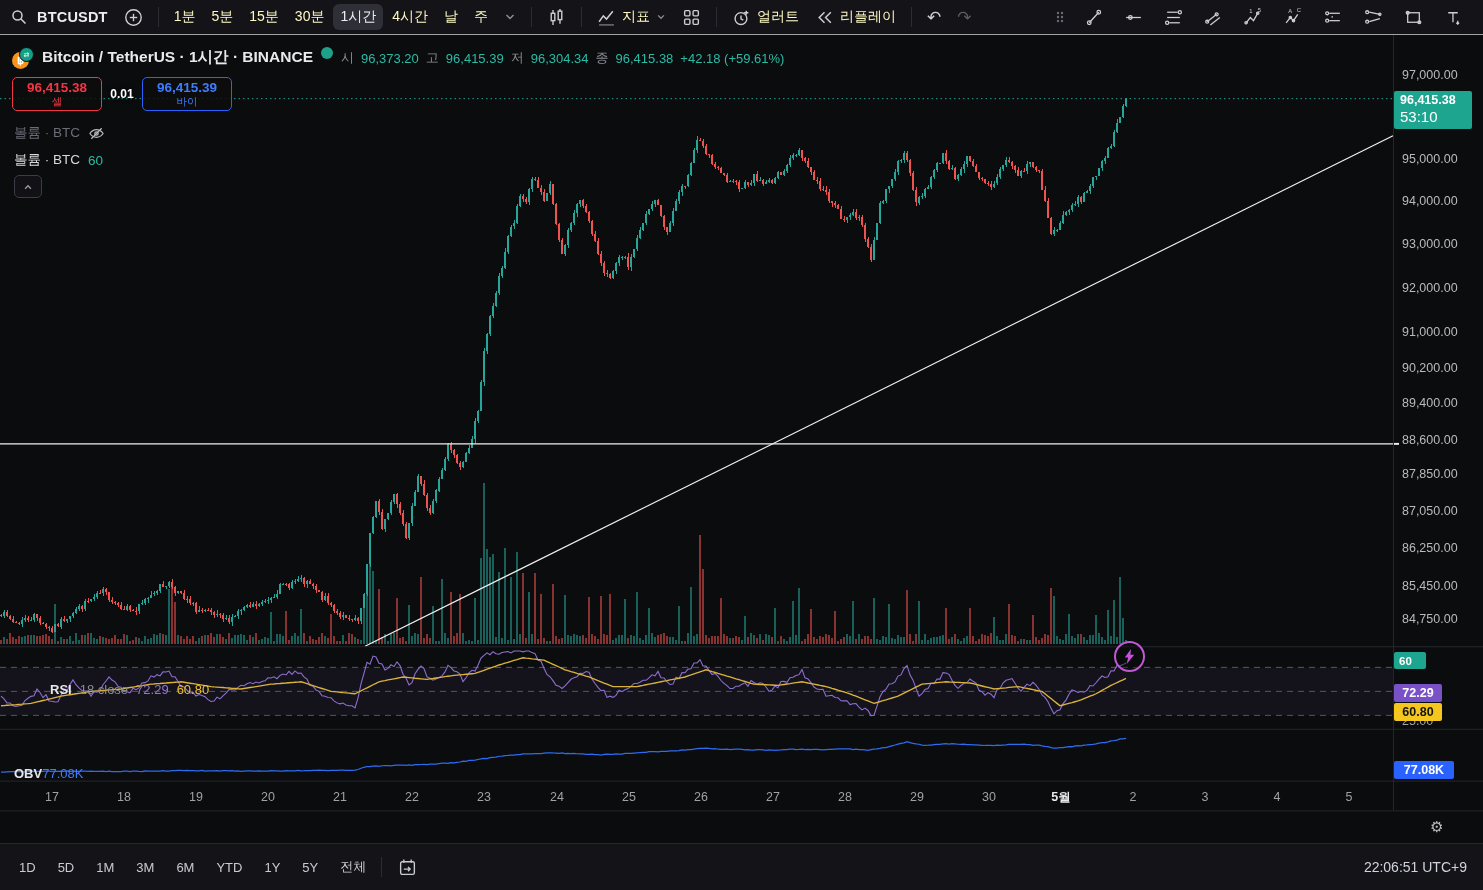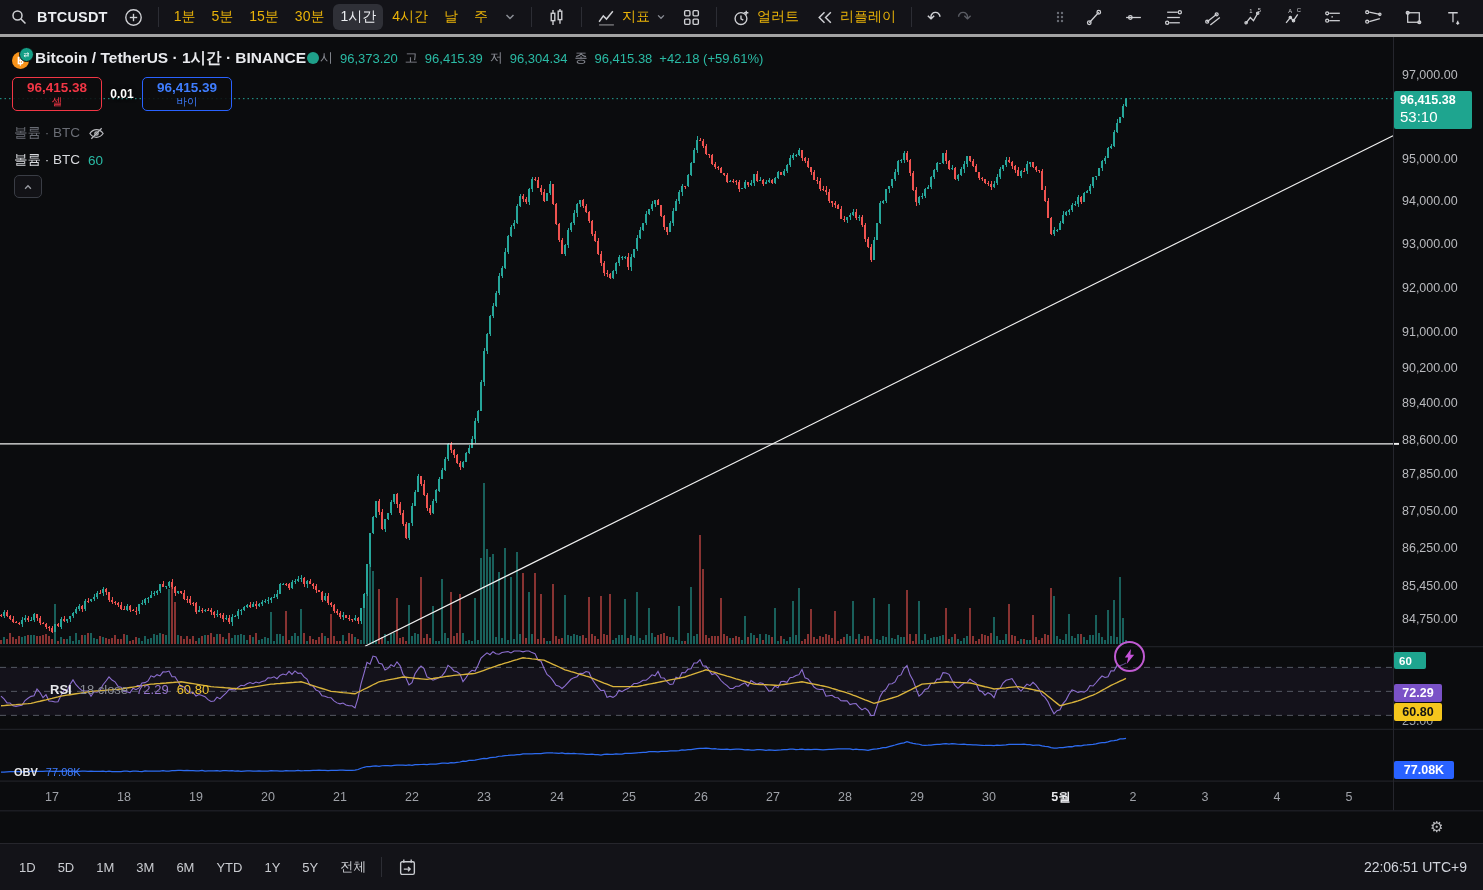--- a/index.html
+++ b/index.html
@@ -1,33 +1,33 @@
 <!DOCTYPE html>
 <html><head>
 <meta charset="utf-8">
 <style>
   html,body{margin:0;padding:0;background:#000;}
   #app{position:relative;width:1483px;height:890px;background:#0b0c0e;overflow:hidden;
        font-family:"Liberation Sans",sans-serif;color:#d1d4dc;font-size:14px;}
   svg text{font-family:"Liberation Sans",sans-serif;}
   
   .topbar{position:absolute;top:0;left:0;right:0;height:34px;background:#131318;
-          border-bottom:3px solid #a3a3a3;display:flex;align-items:center;z-index:40;}
+          border-bottom:1px solid #a3a3a3;display:flex;align-items:center;z-index:40;}
   .tb-left{display:flex;align-items:center;gap:2px;padding-left:10px;}
-  .tb-item{display:flex;align-items:center;gap:6px;padding:4px 7px;border-radius:6px;color:#eab308;cursor:default;}
+  .tb-item{display:flex;align-items:center;gap:6px;padding:4px 7px;border-radius:6px;color:#fef9c3;cursor:default;}
   .tb-item.sel{background:#2f3037;color:#eceef2;}
   .tb-sep{width:1px;height:20px;background:#2c2d34;margin:0 6px;}
   .sym{font-weight:bold;font-size:14.5px;color:#eceef2;letter-spacing:.2px;}
   .ic{display:inline-flex;align-items:center;justify-content:center;}
   .tb-right{position:absolute;right:0;top:0;height:34px;display:flex;align-items:center;gap:0;padding-right:10px;}
   .tool-btn{width:40px;height:30px;display:flex;align-items:center;justify-content:center;border-radius:6px;}
   .undo{font-size:17px;color:#cfd0d4;} .redo{font-size:17px;color:#5a5c63;}
   
   .overlay{position:absolute;z-index:10;}
-  .symbol-row{top:47px;left:12px;display:flex;align-items:center;gap:1px;}
+  .symbol-row{top:47px;left:12px;display:flex;gap:8px;}
   .sym-title{font-size:15.5px;font-weight:600;color:#e9eaee;}
   .mkt-dot{width:12px;height:12px;border-radius:50%;background:#1fa08a;}
   .ohlc{display:flex;align-items:center;gap:7px;font-size:13px;}
   .ohlc .lb{color:#8b8e96;} .ohlc .val{color:#2abba5;}
   .btc-badge{position:relative;width:22px;height:22px;}
   .btc-badge .coin{position:absolute;left:0;bottom:0;width:17px;height:17px;border-radius:50%;background:#f7931a;
      color:#fff;font-size:11px;font-weight:bold;display:flex;align-items:center;justify-content:center;}
   .btc-badge .exch{position:absolute;right:0;top:0;width:13px;height:13px;border-radius:50%;background:#159e86;
      color:#fff;font-size:7px;display:flex;align-items:center;justify-content:center;border:1px solid #0b0c0e;}
   .trade-row{top:77px;left:12px;display:flex;align-items:center;z-index:14;}
@@ -37,21 +37,21 @@
   .sell{border:1.5px solid #f23645;color:#f23645;}
   .buy{border:1.5px solid #2962ff;color:#3f7dff;margin-left:0;}
   .spread{width:40px;text-align:center;font-weight:bold;font-size:12px;color:#fff;text-shadow:0 0 4px #000;}
   .legend-row{left:14px;display:flex;align-items:center;gap:8px;font-size:13.5px;}
   .leg-dim{color:#6a6d75;} .leg-main{color:#d8dade;} .leg-val{color:#2abba5;}
   .collapse-btn{left:14px;top:175px;width:26px;height:21px;border:1px solid #3a3d45;border-radius:5px;
      display:flex;align-items:center;justify-content:center;color:#9a9ca3;background:#121216;}
   .rsi-legend{top:682px;left:14px;display:flex;gap:8px;font-size:13px;align-items:baseline;}
   .rsi-legend .t{color:#e6e7ea;font-weight:bold;padding-left:36px;} .rsi-legend .p{color:#8b8e96;}
   .rsi-legend .v1{color:#9575cd;} .rsi-legend .v2{color:#f0c330;}
-  .obv-legend{top:766px;left:14px;display:flex;gap:8px;font-size:11px;z-index:12;}
+  .obv-legend{top:766px;left:14px;display:flex;font-size:13px;z-index:12;}
   .obv-legend .t{color:#e6e7ea;font-weight:bold;} .obv-legend .v{color:#3f7dff;}
   .watermark{top:772px;left:12px;display:flex;align-items:center;gap:7px;z-index:6;opacity:.88;}
   .watermark .wm-text{font-size:26px;font-weight:bold;color:#bcbdc2;letter-spacing:-.5px;}
   
   .badge{position:absolute;left:1394px;z-index:16;font-size:12.5px;font-weight:bold;border-radius:2px;
      display:flex;align-items:center;padding:0 5px;height:18px;}
   .badge-price{top:91px;width:66px;height:38px;background:#1ea58f;color:#fff;flex-direction:column;
      align-items:flex-start;justify-content:center;line-height:1.25;padding:0 6px;}
   .badge-price .cd{font-weight:normal;font-size:15px;text-align:center;}
   .badge-vol{top:652px;width:22px;background:#1ea58f;color:#fff;font-size:11.5px;height:17px;}

